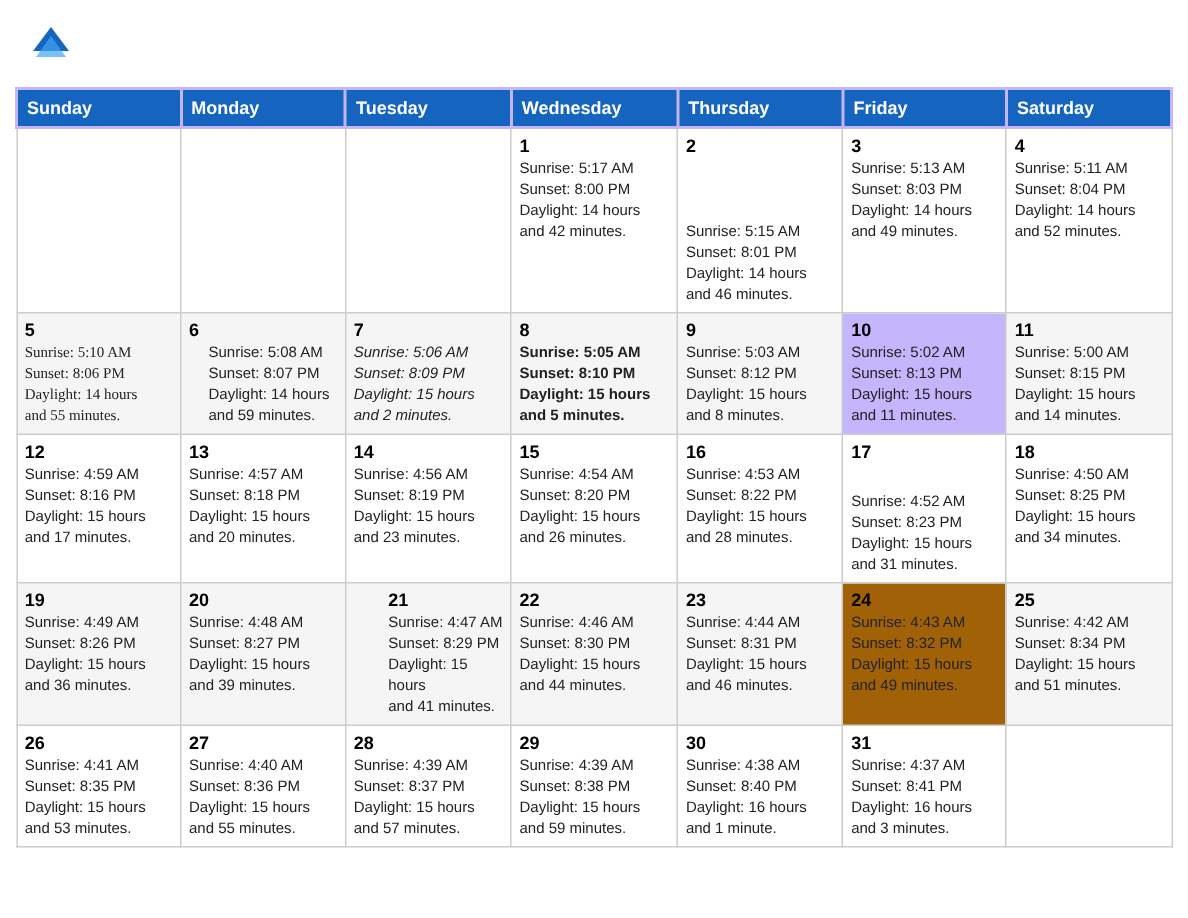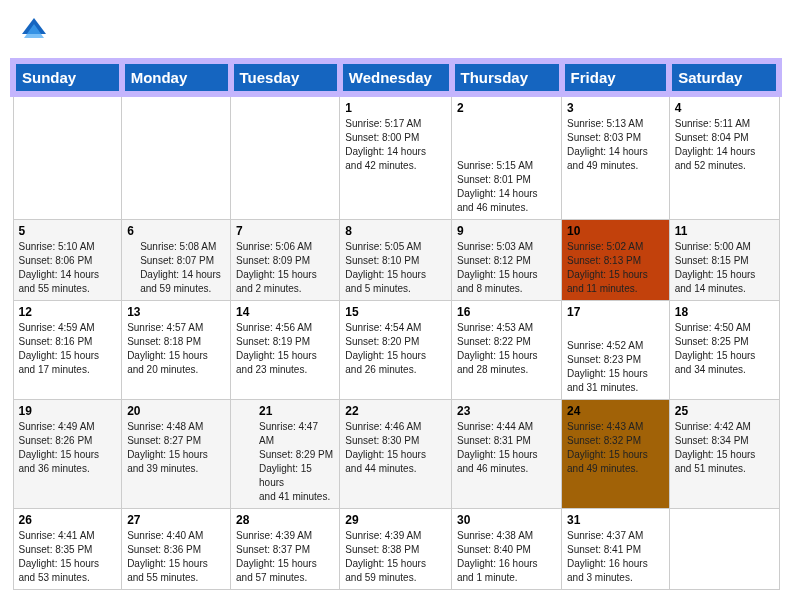--- a/index.html
+++ b/index.html
@@ -45,23 +45,23 @@
     .calendar {
       width: 100%;
       border-collapse: collapse;
       font-size: 10.5px;
     }
     .calendar thead th {
       background-color: #1565c0;
       color: #fff;
       text-align: left;
       padding: 5px 6px;
-      font-size: 15px;
+      font-size: 12px;
       font-weight: bold;
-      border: 6px solid #c4b5fd;
+      border: 2px solid #c4b5fd;
     }
     .calendar tbody td {
       vertical-align: top;
       border: 1px solid #ccc;
       padding: 4px 5px;
       width: 113px;
       min-height: 80px;
       background: #fff;
     }
     .calendar tbody tr:nth-child(even) td {
@@ -145,54 +145,54 @@
           <span class="day-number">4</span>
           <div class="day-info" style="white-space: pre-line;">Sunrise: 5:11 AM
 Sunset: 8:04 PM
 Daylight: 14 hours
 and 52 minutes.</div>
         </td>
       </tr>
       <tr>
         <td style="background: rgb(245, 245, 245);">
           <span class="day-number">5</span>
-          <div class="day-info" style="white-space: pre-line;">Sunrise: 5:10 AM
+          <div class="day-info" style="white-space: pre-line; font-family: Liberation Serif, serif;">Sunrise: 5:10 AM
 Sunset: 8:06 PM
 Daylight: 14 hours
 and 55 minutes.</div>
         </td>
         <td style="background: rgb(245, 245, 245);">
           <span class="day-number">6</span>
           <div class="day-info" style="white-space: pre-line; margin-left: 13px;">Sunrise: 5:08 AM
 Sunset: 8:07 PM
 Daylight: 14 hours
 and 59 minutes.</div>
         </td>
         <td style="background: rgb(245, 245, 245);">
           <span class="day-number">7</span>
-          <div class="day-info" style="white-space: pre-line;">Sunrise: 5:06 AM
+          <div class="day-info" style="white-space: pre-line; font-style: italic;">Sunrise: 5:06 AM
 Sunset: 8:09 PM
 Daylight: 15 hours
 and 2 minutes.</div>
         </td>
         <td style="background: rgb(245, 245, 245);">
           <span class="day-number">8</span>
-          <div class="day-info" style="white-space: pre-line;">Sunrise: 5:05 AM
+          <div class="day-info" style="white-space: pre-line; font-weight: bold;">Sunrise: 5:05 AM
 Sunset: 8:10 PM
 Daylight: 15 hours
 and 5 minutes.</div>
         </td>
         <td style="background: rgb(245, 245, 245);">
           <span class="day-number">9</span>
           <div class="day-info" style="white-space: pre-line;">Sunrise: 5:03 AM
 Sunset: 8:12 PM
 Daylight: 15 hours
 and 8 minutes.</div>
         </td>
-        <td style="background: #c2410c;">
+        <td style="background: #c4b5fd;">
           <span class="day-number">10</span>
           <div class="day-info" style="white-space: pre-line;">Sunrise: 5:02 AM
 Sunset: 8:13 PM
 Daylight: 15 hours
 and 11 minutes.</div>
         </td>
         <td style="background: rgb(245, 245, 245);">
           <span class="day-number">11</span>
           <div class="day-info" style="white-space: pre-line;">Sunrise: 5:00 AM
 Sunset: 8:15 PM

